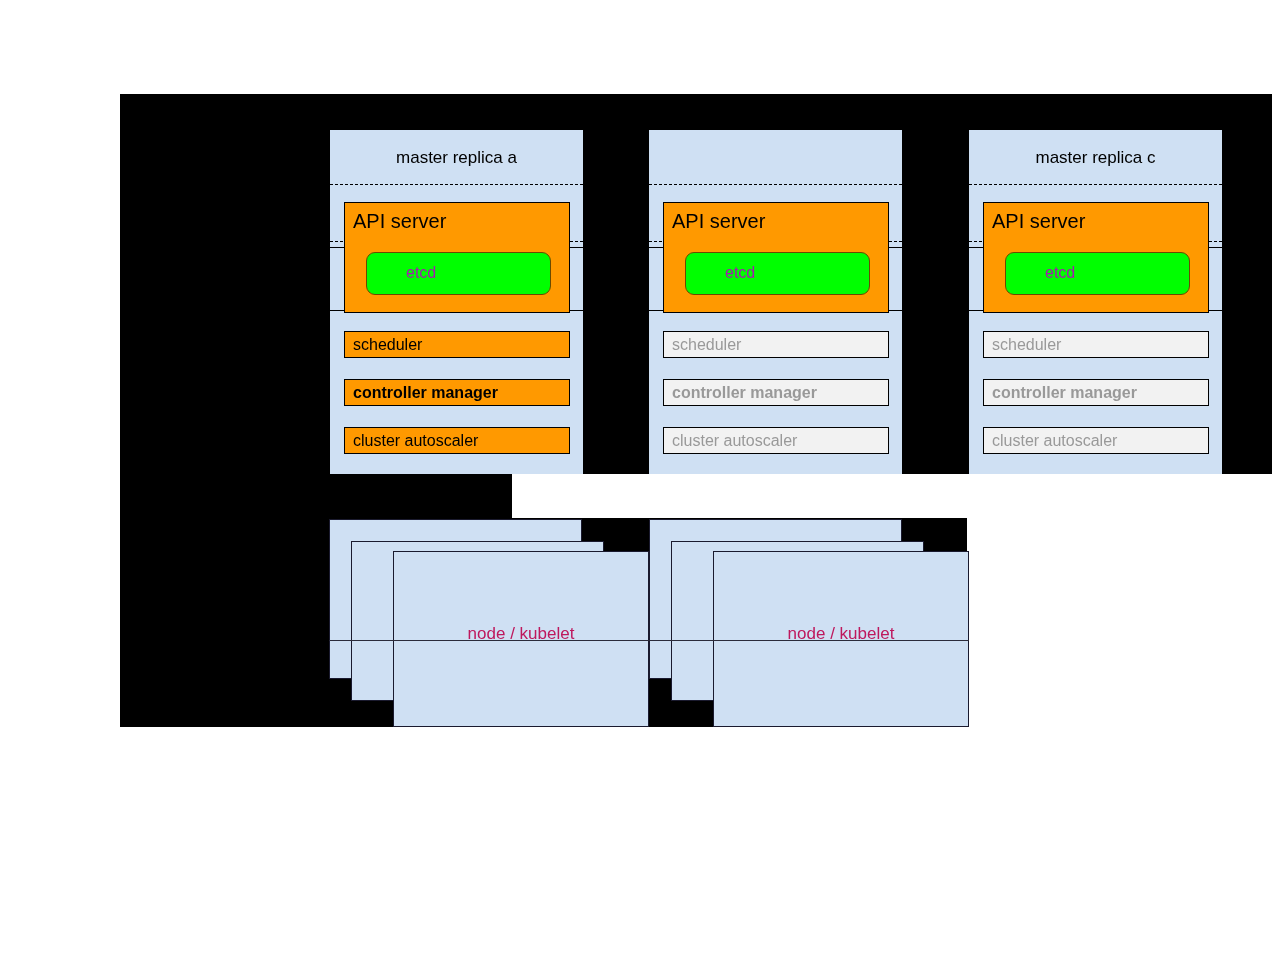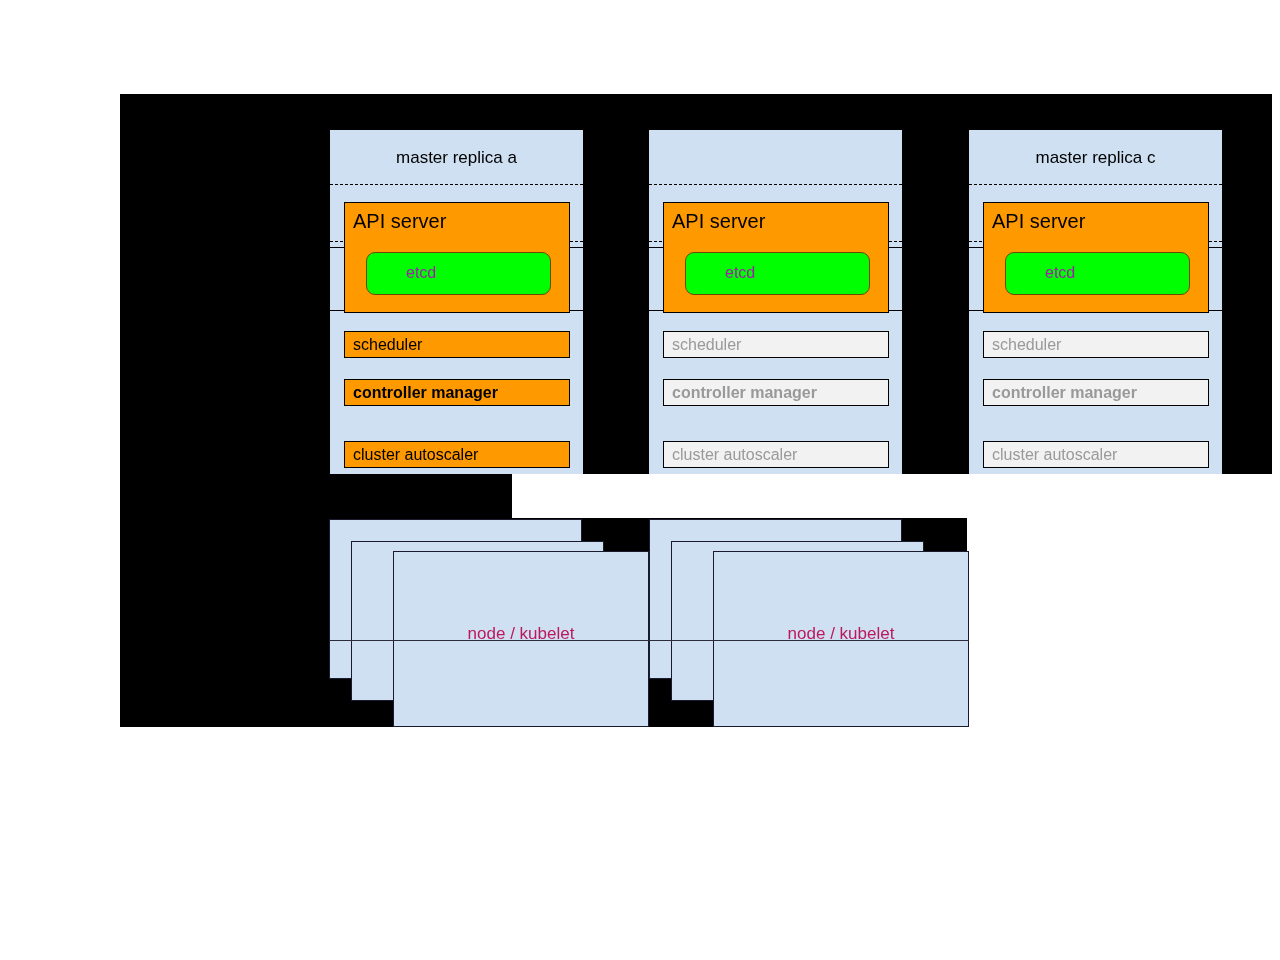--- a/index.html
+++ b/index.html
@@ -72,21 +72,21 @@
   .comp-box.active{background:#ff9900;}
   .comp-box.inactive{background:#f2f2f2;}
   .comp-label{
     position:absolute;left:8px;top:3px;font-size:16px;line-height:20px;
     white-space:nowrap;
   }
   .comp-box.active .comp-label{color:#000000;}
   .comp-box.inactive .comp-label{color:#999999;}
   .c-row1{top:201px;}
   .c-row2{top:249px;font-weight:bold;}
-  .c-row3{top:311px;padding-left:44px;}
+  .c-row3{top:297px;padding-left:44px;}
 
   
   .node-card{
     position:absolute;background:#cfe0f3;border:1.3px solid #1a1a2e;
     box-sizing:border-box;
   }
   .node-label{
     position:absolute;left:0;top:72px;width:100%;text-align:center;
     font-size:17px;color:#be185d;line-height:20px;
   }

